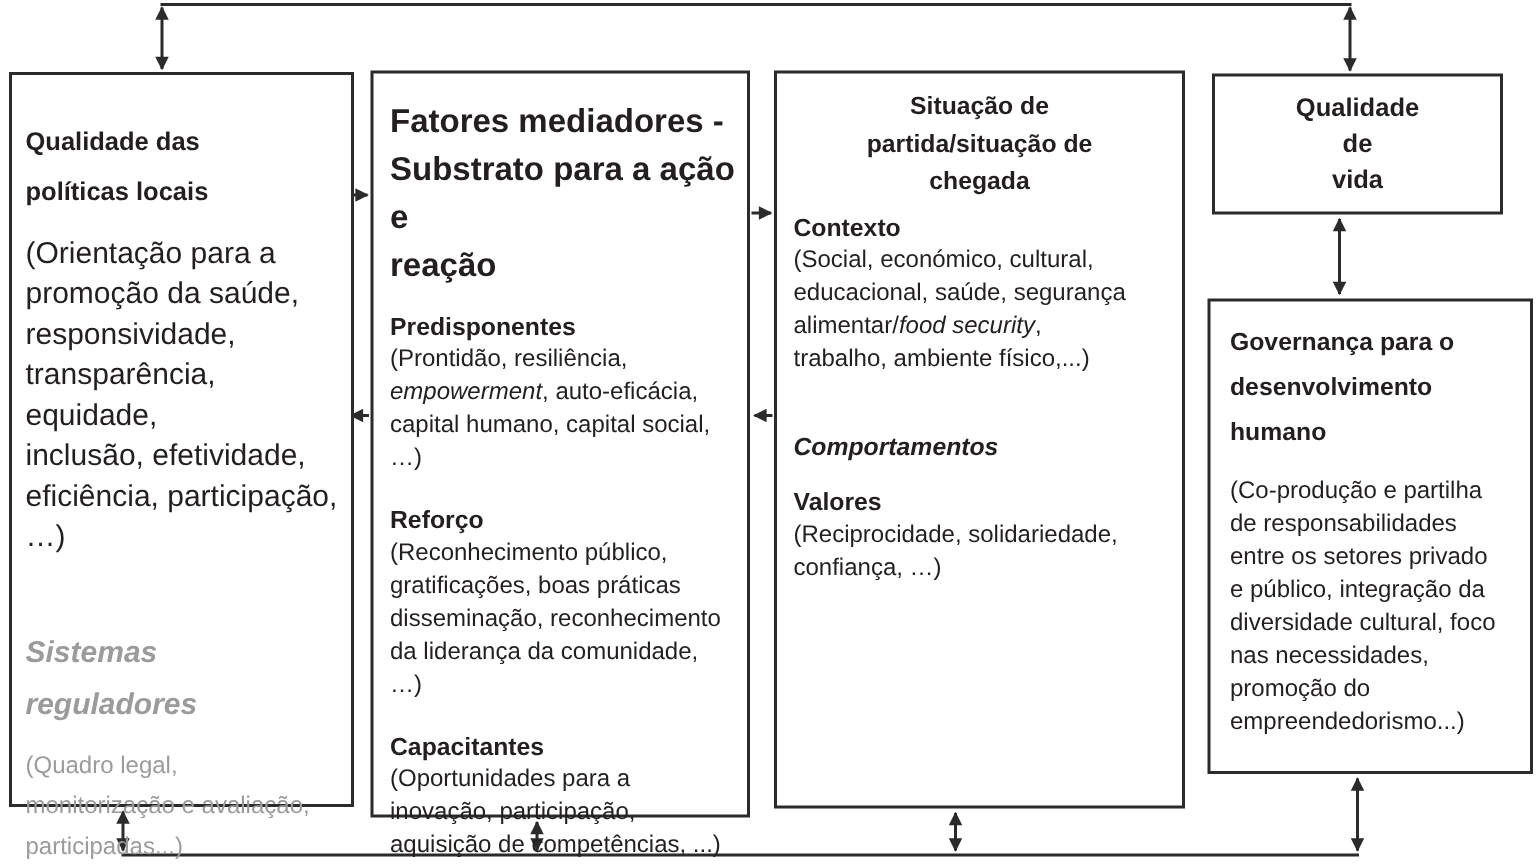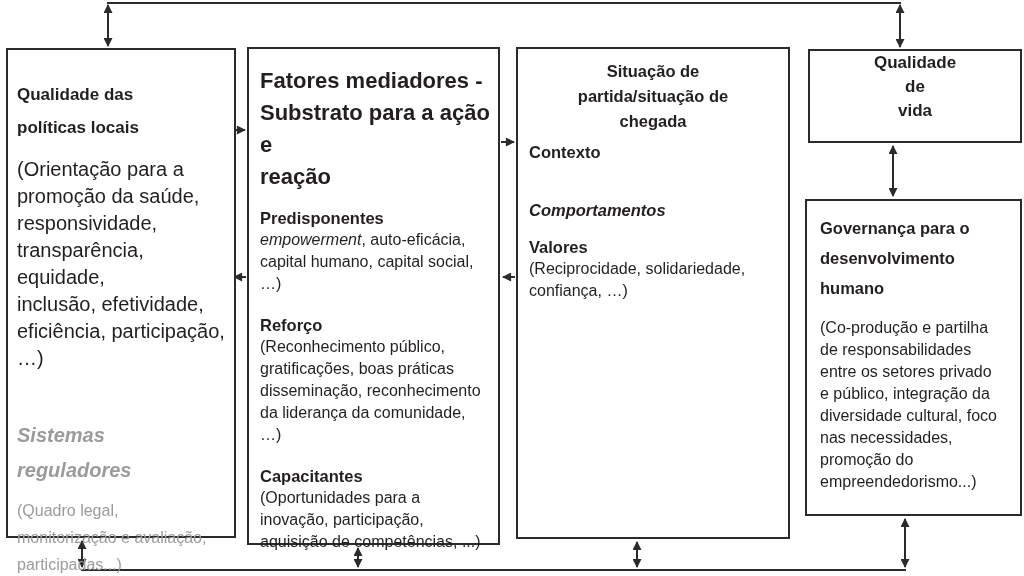--- a/index.html
+++ b/index.html
@@ -46,22 +46,22 @@
 
   
   #box3 { left: 516px; top: 47px; width: 274px; height: 492px; padding: 10px 4px 0 11px; }
   .b3-title { font-weight: bold; font-size: 16.5px; line-height: 25px; text-align: center;
               padding-right: 7px; }
   .b3-sec1 { margin-top: 7px; }
   .b3-sec2 { margin-top: 36px; font-style: italic; }
   .b3-sec3 { margin-top: 15px; }
 
   
-  #box4 { left: 808px; top: 49px; width: 214px; height: 94px;
-          display: flex; align-items: flex-start; justify-content: center; }
+  #box4 { left: 808px; top: 49px; width: 194px; height: 94px;
+          display: flex; align-items: center; justify-content: center; }
   .b4-title { font-weight: bold; font-size: 17px; line-height: 24px; text-align: center; }
 
   
   #box5 { left: 805px; top: 199px; width: 217px; height: 317px; padding: 12px 6px 0 13px; }
   .b5-title { font-weight: bold; font-size: 16.5px; line-height: 30px; }
   .b5-body  { margin-top: 14px; font-size: 16px; line-height: 22px; }
 </style>
 </head>
 <body>
 
@@ -112,21 +112,22 @@
 participadas...)</div>
   </div>
 
   <div class="box" id="box2">
     <div class="b2-title pre">Fatores mediadores -
 Substrato para a ação e
 reação</div>
 
     <div class="b2-sec1">
       <div class="section-heading">Predisponentes</div>
-      <div class="section-body pre"><span class="it">empowerment</span><span>, auto-eficácia,
+      <div class="section-body pre"><span>(Prontidão, resiliência,
+</span><span class="it">empowerment</span><span>, auto-eficácia,
 capital humano, capital social,
 …)</span></div>
     </div>
 
     <div class="b2-sec2">
       <div class="section-heading">Reforço</div>
       <div class="section-body pre">(Reconhecimento público,
 gratificações, boas práticas
 disseminação, reconhecimento
 da liderança da comunidade,
@@ -141,20 +142,24 @@
     </div>
   </div>
 
   <div class="box" id="box3">
     <div class="b3-title pre">Situação de
 partida/situação de
 chegada</div>
 
     <div class="b3-sec1">
       <div class="section-heading">Contexto</div>
+      <div class="section-body pre"><span>(Social, económico, cultural,
+educacional, saúde, segurança
+alimentar/</span><span class="it">food security</span><span>,
+trabalho, ambiente físico,...)</span></div>
     </div>
 
     <div class="b3-sec2">
       <div class="section-heading">Comportamentos</div>
     </div>
 
     <div class="b3-sec3">
       <div class="section-heading">Valores</div>
       <div class="section-body pre">(Reciprocidade, solidariedade,
 confiança, …)</div>

